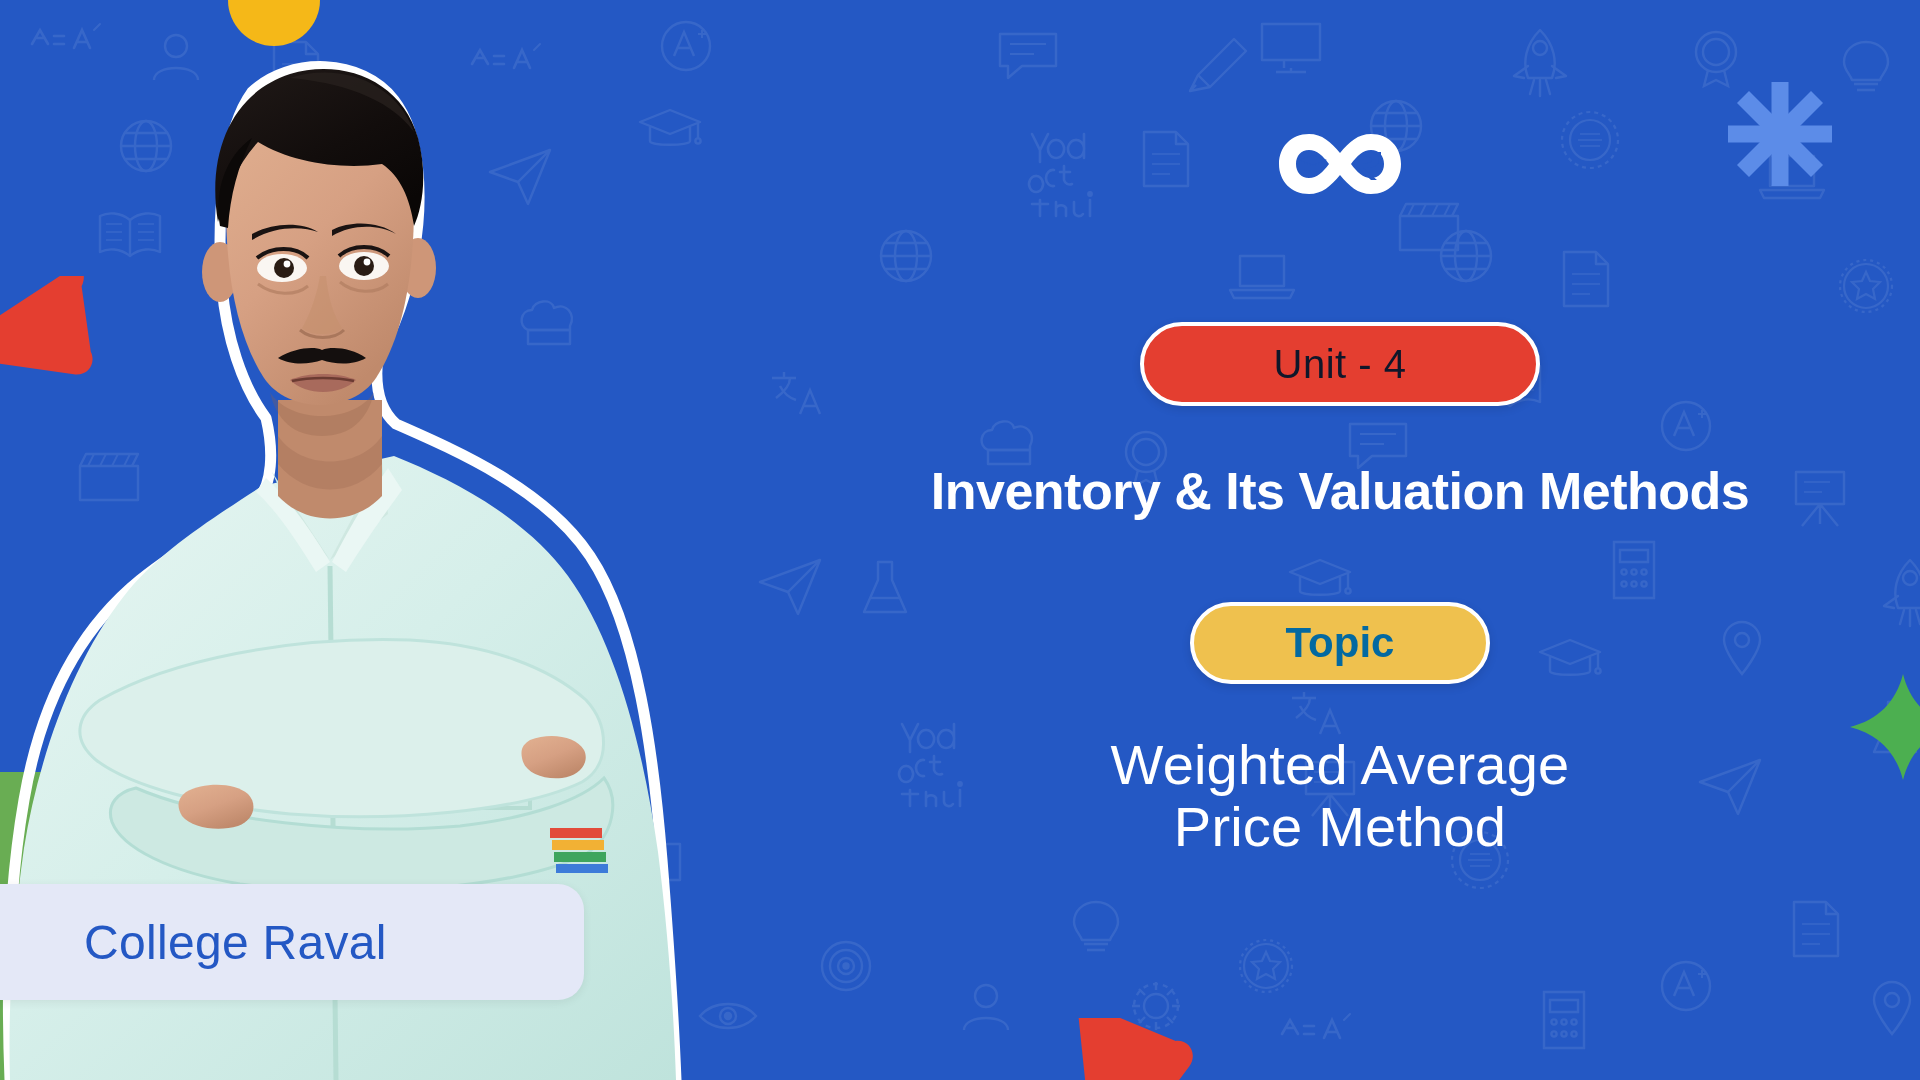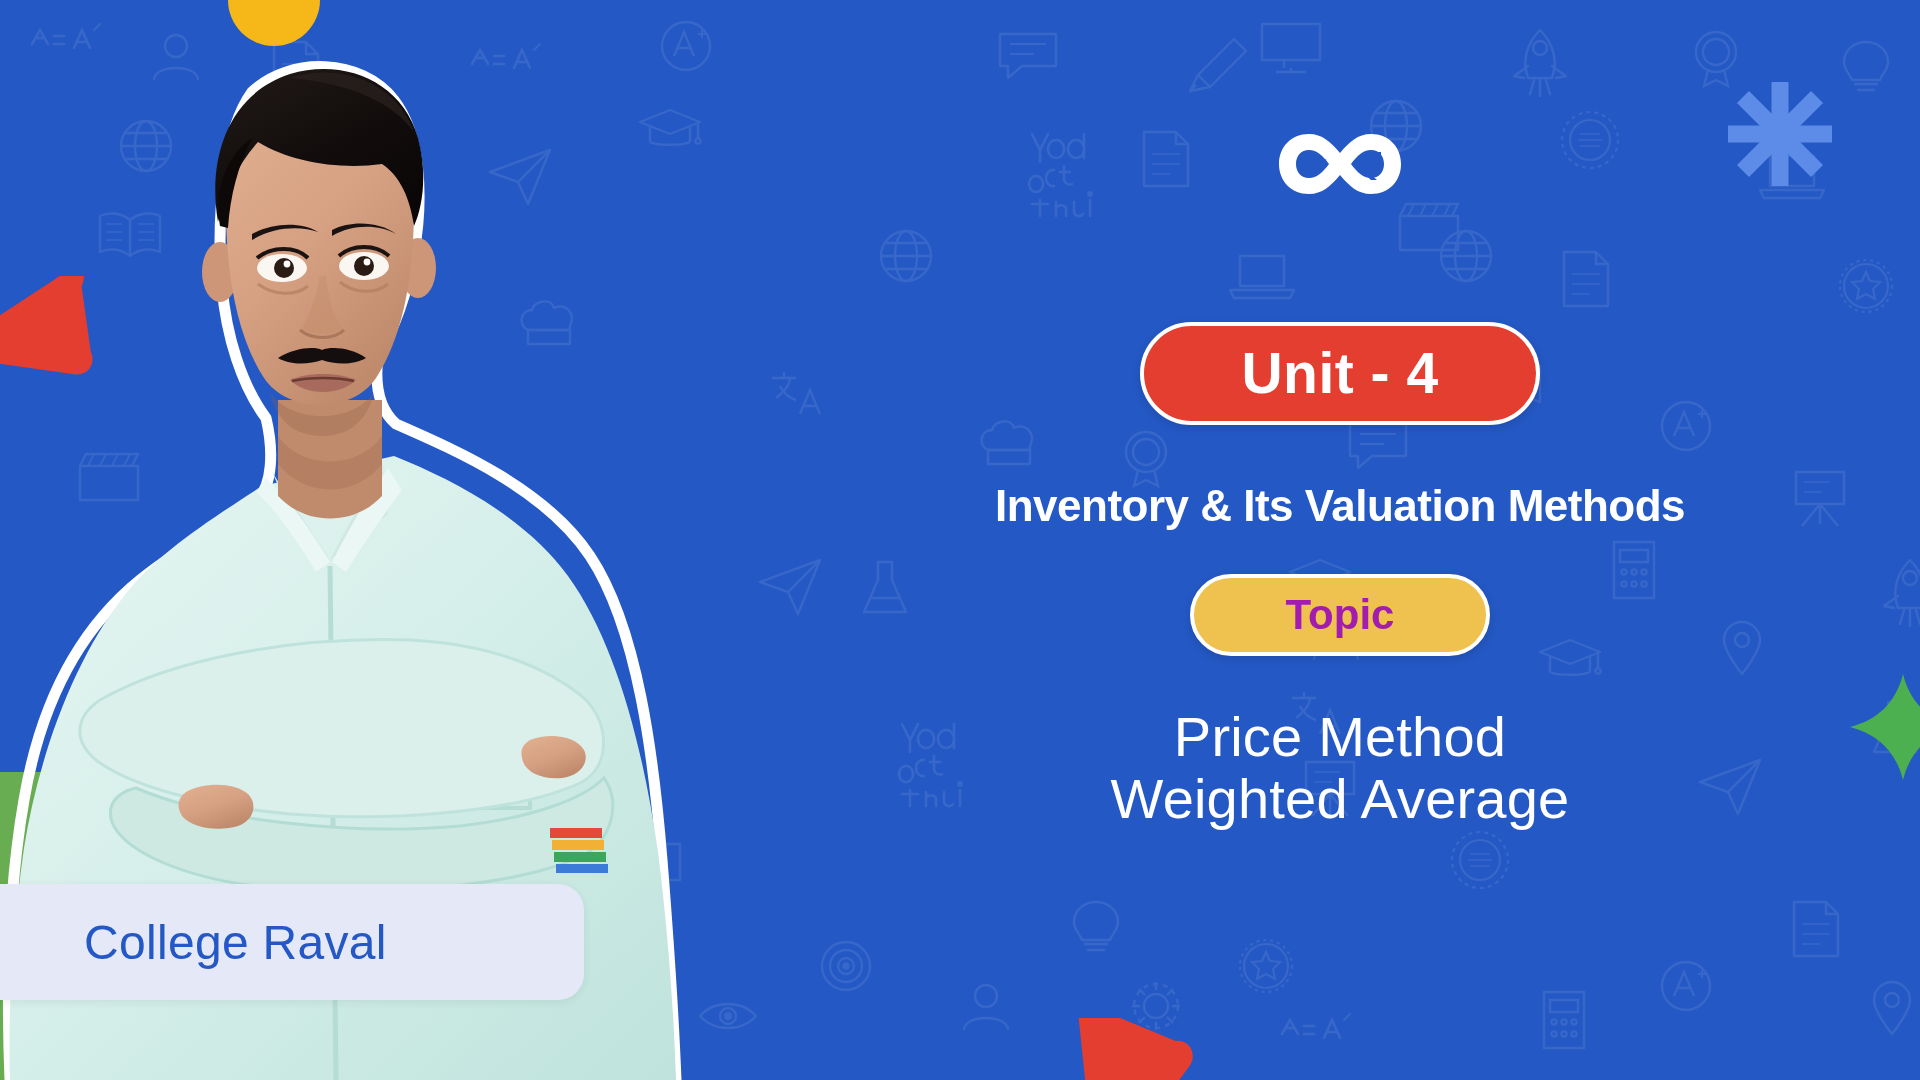--- a/index.html
+++ b/index.html
@@ -106,48 +106,48 @@
   }
 
   
   .unit-pill{
     margin-top:122px;
     min-width:400px;
     padding:16px 56px;
     background:#E43E30;
     border:4px solid #FFFFFF;
     border-radius:60px;
-    color:#ffffff;
-    font-size:57px;
-    font-weight:700;
+    color:#0f172a;
+    font-size:40px;
+    font-weight:400;
     letter-spacing:.5px;
     line-height:1.1;
     box-shadow:0 3px 10px rgba(0,0,0,.12);
   }
 
   
   .unit-title{
     margin-top:56px;
-    font-size:44px;
+    font-size:52px;
     font-weight:700;
     color:#FFFFFF;
     letter-spacing:-.5px;
     line-height:1.15;
     white-space:nowrap;
   }
 
   
   .topic-pill{
-    margin-top:43px;
+    margin-top:80px;
     min-width:300px;
     padding:14px 58px;
     background:#EFC14E;
     border:4px solid #FFFFFF;
     border-radius:60px;
-    color:#a21caf;
+    color:#0369a1;
     font-size:42px;
     font-weight:700;
     line-height:1.1;
     box-shadow:0 3px 10px rgba(0,0,0,.12);
   }
 
   
   .topic-title{
     margin-top:50px;
     font-size:56px;
@@ -580,18 +580,18 @@
       </span>
     </div>
 
     <div class="unit-pill">Unit - 4</div>
 
     <h1 class="unit-title">Inventory &amp; Its Valuation Methods</h1>
 
     <div class="topic-pill">Topic</div>
 
     <div class="topic-title">
+      <span class="tl">Weighted Average</span>
       <span class="tl">Price Method</span>
-      <span class="tl">Weighted Average</span>
     </div>
 
   </div>
 </div>
 
 </body></html>

